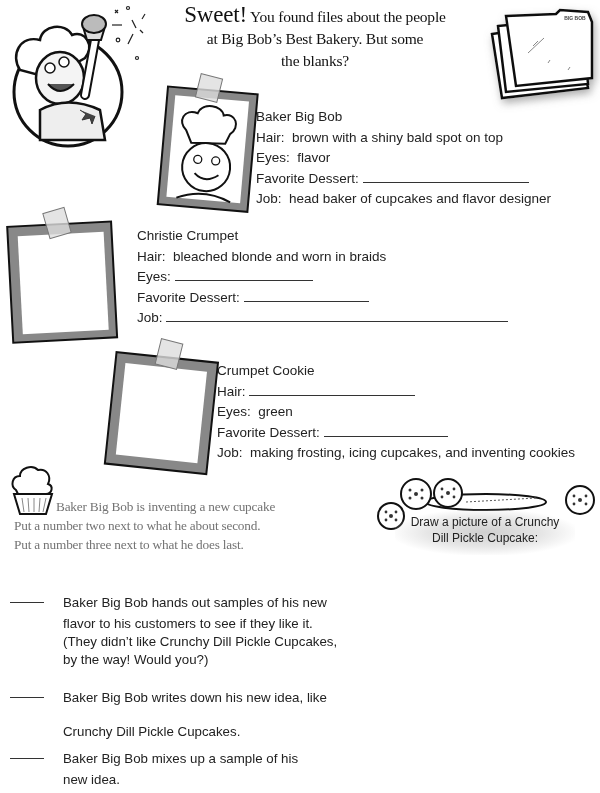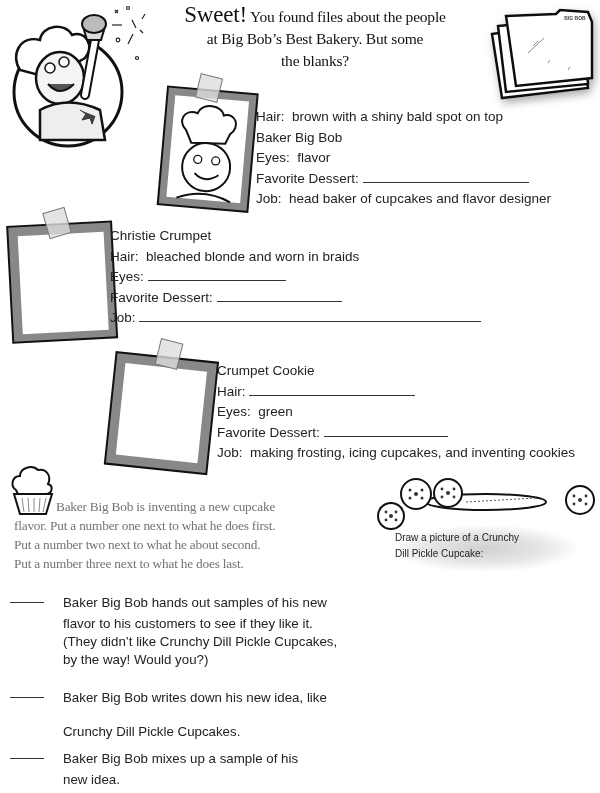--- a/index.html
+++ b/index.html
@@ -8,22 +8,22 @@
   .title { left: 150px; top: 4px; width: 330px; text-align: center; font-family: Liberation Serif, serif; font-size: 15.5px; line-height: 22px; letter-spacing: -0.2px; color: #111; }
   .title .big { font-size: 23px; }
   .profile { font-family: "Liberation Sans", sans-serif; font-size: 13.5px; color: #222; }
   .profile div { height: 20.5px; line-height: 20.5px; white-space: nowrap; }
   .blank { display: inline-block; border-bottom: 1px solid #333; height: 12px; vertical-align: baseline; }
   .intro { font-family: Liberation Serif, serif; font-size: 13.3px; line-height: 19px; color: #737373; letter-spacing: -0.2px; }
   .step { font-family: "Liberation Sans", sans-serif; font-size: 13.3px; line-height: 18px; color: #222; }
   .step .num { position: absolute; left: 0; top: 8px; width: 34px; border-bottom: 1px solid #333; }
   .step .txt { position: absolute; left: 53px; top: 0; width: 300px; }
   .step .txt div { height: 18px; white-space: nowrap; }
-  .draw-box { left: 395px; top: 510px; width: 180px; height: 45px; text-align: left; font-family: "Liberation Sans", sans-serif; font-size: 10px; line-height: 16px; color: #222;
-    background: radial-gradient(ellipse at center, #d0d0d0 0%, #e6e6e6 45%, rgba(255,255,255,0) 75%); margin-top: 16px; }
+  .draw-box { left: 395px; top: 510px; width: 180px; height: 45px; text-align: center; font-family: "Liberation Sans", sans-serif; font-size: 12px; line-height: 16px; color: #222;
+    background: radial-gradient(ellipse at center, #d0d0d0 0%, #e6e6e6 45%, rgba(255,255,255,0) 75%); }
   svg { position: absolute; overflow: visible; }
 </style>
 </head>
 <body>
 
 <svg style="left:0;top:0" width="150" height="150" viewBox="0 0 150 150">
   <circle cx="68" cy="92" r="54" fill="#fff" stroke="#111" stroke-width="3"></circle>
   <path d="M20 70 C10 55 20 35 40 40 C42 25 65 22 72 35 C85 30 95 45 85 58 L50 78 Z" fill="#fff" stroke="#111" stroke-width="2.5"></path>
   <ellipse cx="60" cy="78" rx="24" ry="26" fill="#f4f4f4" stroke="#111" stroke-width="2.5"></ellipse>
   <circle cx="50" cy="68" r="5" fill="#fff" stroke="#111" stroke-width="1.5"></circle>
@@ -77,36 +77,36 @@
     <ellipse cx="57" cy="95" rx="24" ry="24" fill="#fff" stroke="#111" stroke-width="2"></ellipse>
     <circle cx="48" cy="88" r="4" fill="#fff" stroke="#111" stroke-width="1.3"></circle>
     <circle cx="66" cy="88" r="4" fill="#fff" stroke="#111" stroke-width="1.3"></circle>
     <path d="M46 102 Q57 112 70 102" fill="none" stroke="#111" stroke-width="2"></path>
     <path d="M30 128 Q57 116 84 128" fill="none" stroke="#111" stroke-width="2"></path>
   </g>
   <rect x="48" y="4" width="22" height="24" fill="#ddd" fill-opacity="0.8" stroke="#777" stroke-width="1" transform="rotate(14 59 16)"></rect>
 </svg>
 
 <div class="abs profile" style="left:256px;top:107px">
+  <div>Baker Big Bob</div>
   <div><span>Hair:</span>&nbsp;&nbsp;<span>brown with a shiny bald spot on top</span></div>
-  <div>Baker Big Bob</div>
   <div><span>Eyes:</span>&nbsp;&nbsp;<span>flavor</span></div>
   <div><span>Favorite Dessert:</span> <span class="blank" style="width:166px"></span></div>
   <div><span>Job:</span>&nbsp;&nbsp;<span>head baker of cupcakes and flavor designer</span></div>
 </div>
 
 <svg style="left:4px;top:204px" width="120" height="140" viewBox="0 0 120 140">
   <g transform="rotate(-3 60 75)">
     <rect x="6" y="20" width="104" height="116" fill="#888" stroke="#111" stroke-width="2"></rect>
     <rect x="16" y="30" width="86" height="98" fill="#fff"></rect>
   </g>
   <rect x="42" y="6" width="22" height="26" fill="#ddd" fill-opacity="0.8" stroke="#777" stroke-width="1" transform="rotate(-16 53 19)"></rect>
 </svg>
 
-<div class="abs profile" style="left:110px;top:226px">
+<div class="abs profile" style="left:137px;top:226px">
   <div>Christie Crumpet</div>
   <div><span>Hair:</span>&nbsp;&nbsp;<span>bleached blonde and worn in braids</span></div>
   <div><span>Eyes:</span> <span class="blank" style="width:138px"></span></div>
   <div><span>Favorite Dessert:</span> <span class="blank" style="width:125px"></span></div>
   <div><span>Job:</span> <span class="blank" style="width:342px"></span></div>
 </div>
 
 <svg style="left:100px;top:337px" width="120" height="140" viewBox="0 0 120 140">
   <g transform="rotate(6 60 80)">
     <rect x="10" y="20" width="102" height="112" fill="#888" stroke="#111" stroke-width="2"></rect>
@@ -124,21 +124,20 @@
 </div>
 
 <svg style="left:8px;top:462px" width="50" height="55" viewBox="0 0 50 55">
   <path d="M8 28 C2 24 4 14 12 14 C12 6 24 2 30 8 C38 6 44 14 40 22 C46 24 44 32 38 32 L10 32 Z" fill="#fff" stroke="#111" stroke-width="2"></path>
   <path d="M6 32 L44 32 L38 52 L12 52 Z" fill="#fff" stroke="#111" stroke-width="2"></path>
   <path d="M14 36 L16 50 M20 36 L21 50 M26 36 L26 50 M32 36 L31 50 M38 36 L35 50" stroke="#888" stroke-width="1"></path>
 </svg>
 
 <div class="abs intro" style="left:14px;top:497px">
   <div style="padding-left:42px">Baker Big Bob is inventing a new cupcake</div>
-  <div>flavor.  Put a number one next to what he does first.</div>
   <div>Put a number two next to what he about second.</div>
   <div>Put a number three next to what he does last.</div>
 </div>
 
 <svg style="left:376px;top:478px" width="222" height="50" viewBox="0 0 222 50">
   <g stroke="#111" stroke-width="2" fill="#fff">
     <ellipse cx="110" cy="24" rx="60" ry="8"></ellipse>
     <circle cx="40" cy="16" r="15"></circle>
     <circle cx="15" cy="38" r="13"></circle>
     <circle cx="72" cy="15" r="14"></circle>

